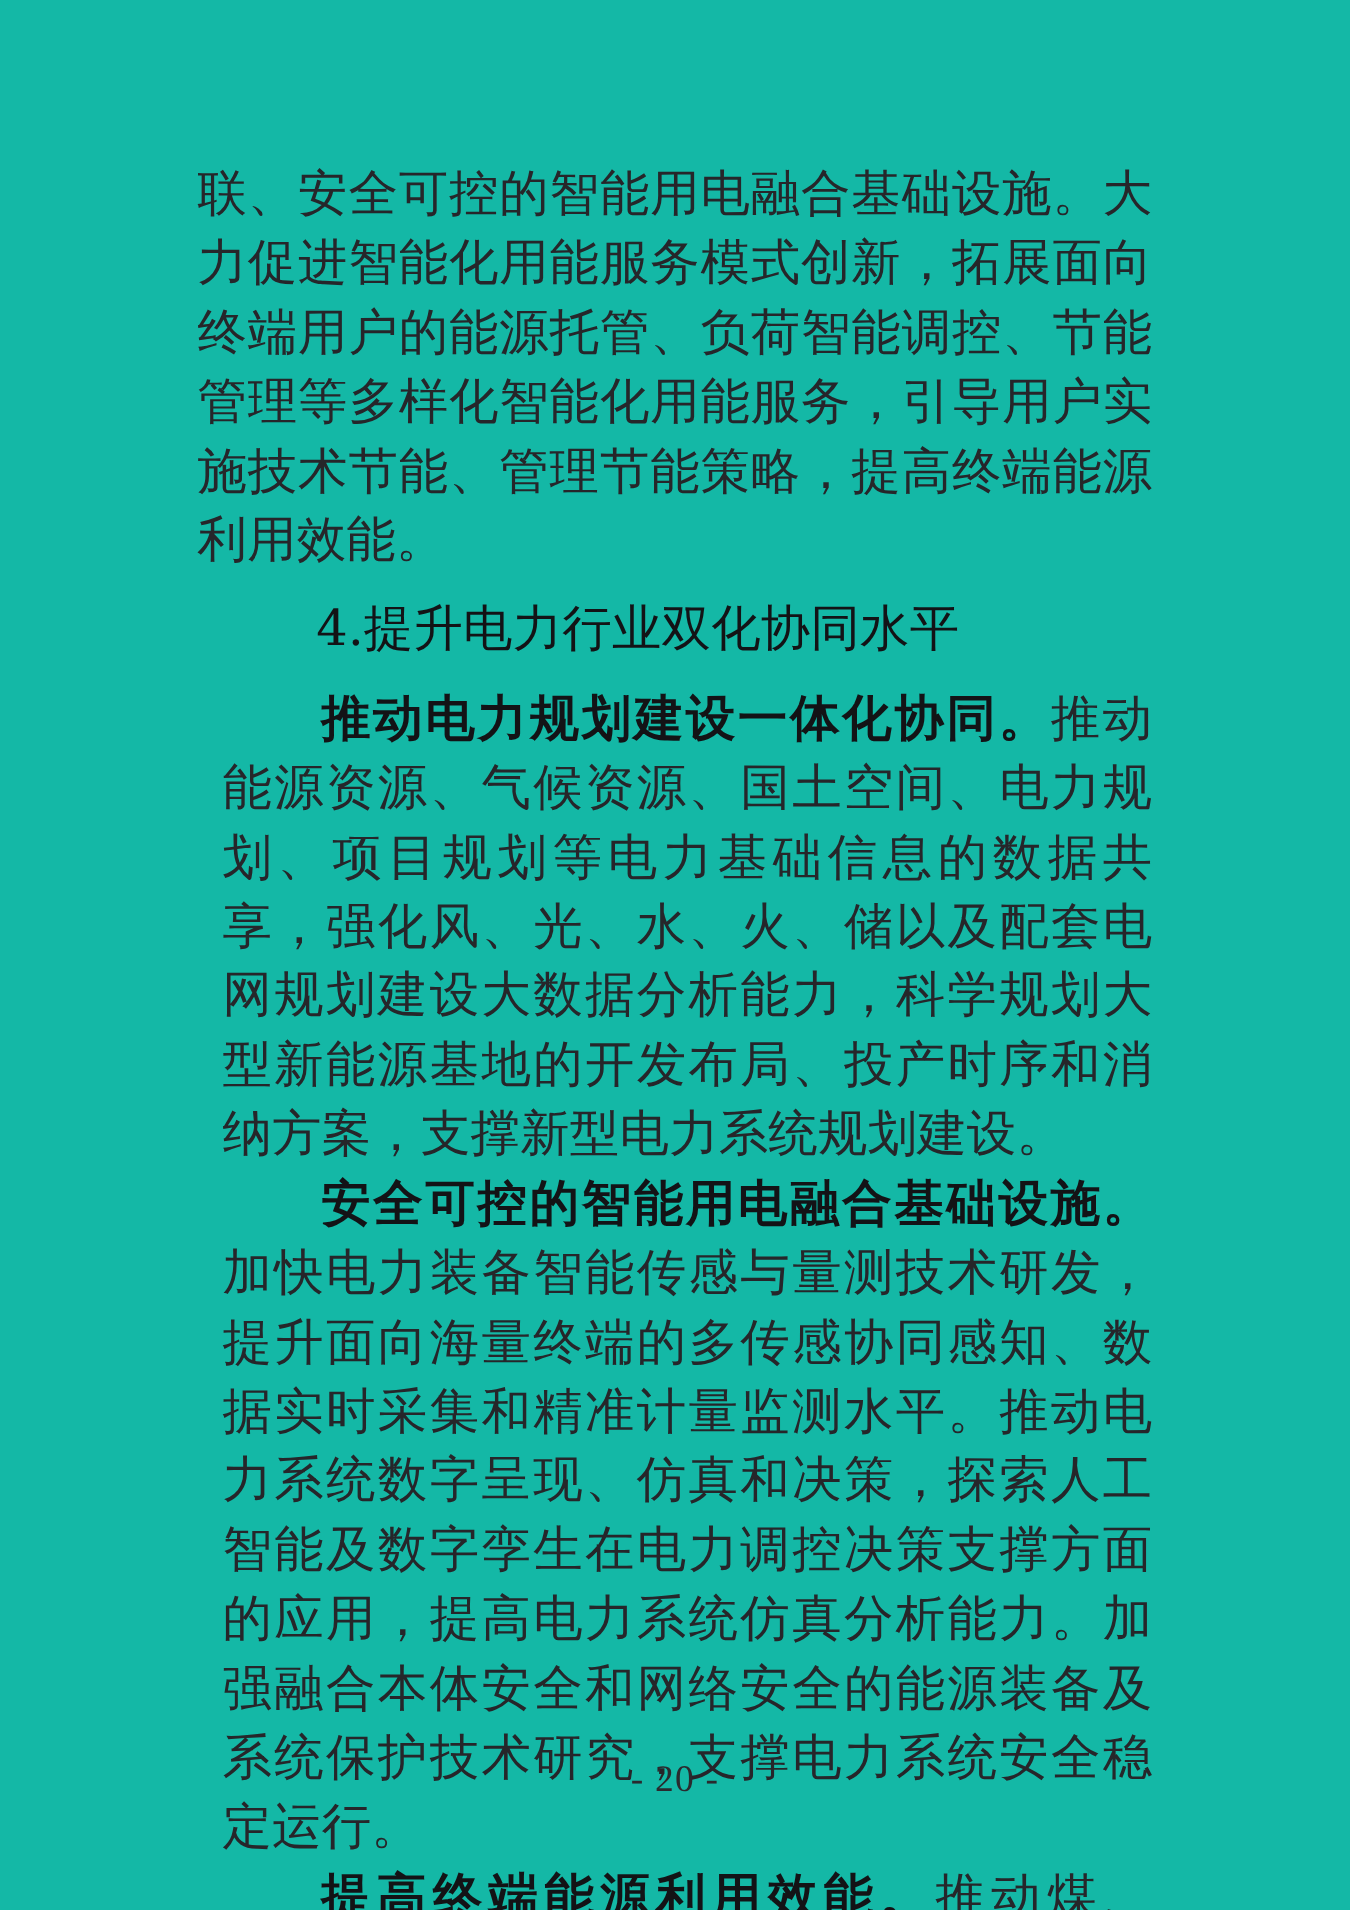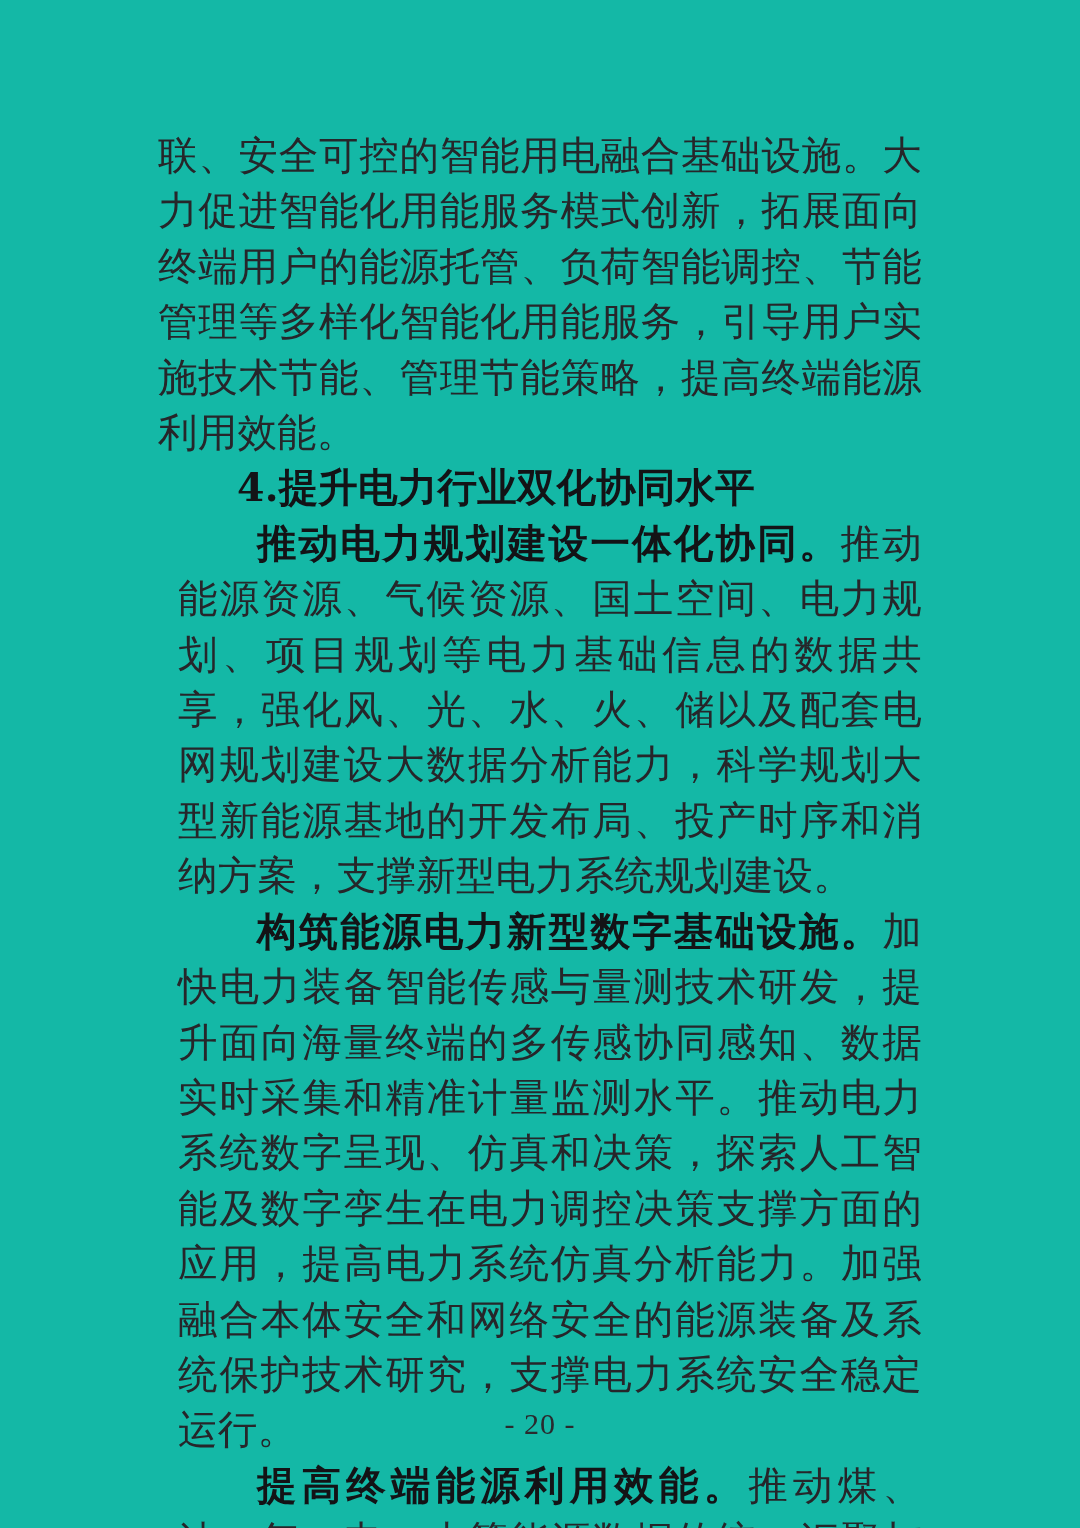--- a/index.html
+++ b/index.html
@@ -44,25 +44,25 @@
     color: #26262a;
     font-weight: 400;
   }
 
   
   .para.cont { text-indent: 0; }
   .para.indent { text-indent: 2em; margin-left: 20px; }
 
   
   .heading {
-    margin: 0;
+    margin: 16px;
     font-size: 39.5px;
     line-height: 55.4px;
     text-indent: 2em;
-    font-weight: 700;
+    font-weight: 400;
     color: #131316;
     letter-spacing: 0.2px;
   }
 
   
   .lead {
     font-weight: 700;
     color: #131316;
   }
 
@@ -86,21 +86,21 @@
 <div id="page">
 
   <div id="content">
 
     <p class="para cont">联、安全可控的智能用电融合基础设施。大力促进智能化用能服务模式创新，拓展面向终端用户的能源托管、负荷智能调控、节能管理等多样化智能化用能服务，引导用户实施技术节能、管理节能策略，提高终端能源利用效能。</p>
 
     <p class="heading">4.提升电力行业双化协同水平</p>
 
     <p class="para indent"><span class="lead">推动电力规划建设一体化协同。</span><span>推动能源资源、气候资源、国土空间、电力规划、项目规划等电力基础信息的数据共享，强化风、光、水、火、储以及配套电网规划建设大数据分析能力，科学规划大型新能源基地的开发布局、投产时序和消纳方案，支撑新型电力系统规划建设。</span></p>
 
-    <p class="para indent"><span class="lead">构筑能源电力新型数字基础设施。</span><span>加快电力装备智能传感与量测技术研发，提升面向海量终端的多传感协同感知、数据实时采集和精准计量监测水平。推动电力系统数字呈现、仿真和决策，探索人工智能及数字孪生在电力调控决策支撑方面的应用，提高电力系统仿真分析能力。加强融合本体安全和网络安全的能源装备及系统保护技术研究，支撑电力系统安全稳定运行。</span></p>
+    <p class="para indent"><span class="lead">安全可控的智能用电融合基础设施。</span><span>加快电力装备智能传感与量测技术研发，提升面向海量终端的多传感协同感知、数据实时采集和精准计量监测水平。推动电力系统数字呈现、仿真和决策，探索人工智能及数字孪生在电力调控决策支撑方面的应用，提高电力系统仿真分析能力。加强融合本体安全和网络安全的能源装备及系统保护技术研究，支撑电力系统安全稳定运行。</span></p>
 
     <p class="para indent"><span class="lead">提高终端能源利用效能。</span><span>推动煤、油、气、电、水等能源数据的统一汇聚与共享应用，加强能源数据精准溯源、安全共享及多方协同技术研发，构建能源数据分级分类管理应用机制，探索构建新型能源体系数据底座。拓展能源数据在社会管理、公共服务、能源监管、经济调节、碳排放双控、生态环境保护等领域的应用场景，孵化能源数据增值服务产品。</span></p>
 
   </div>
 
   <div id="folio">- 20 -</div>
 
 </div>
 
 </body></html>

